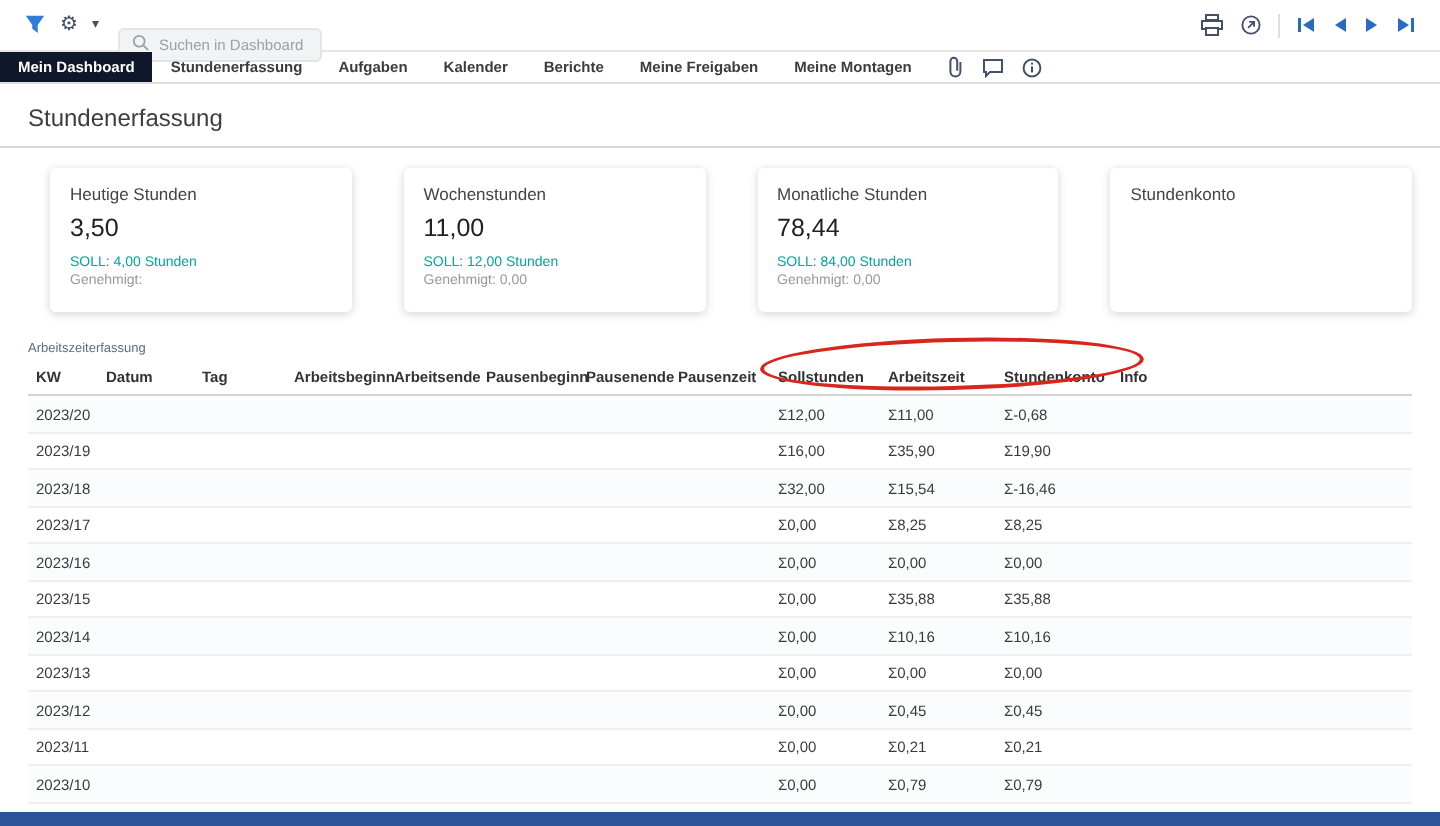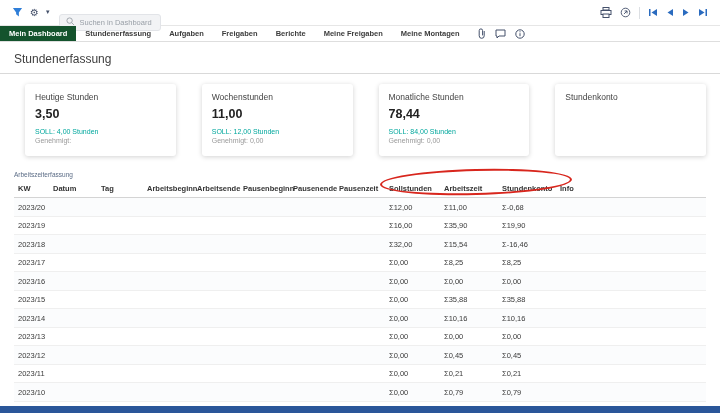--- a/index.html
+++ b/index.html
@@ -27,33 +27,33 @@
   .search input::placeholder { color:#9aa0a8; }
   .topbar-right { margin-left:auto; display:flex; align-items:center; gap:8px; }
   .vdiv { width:1px; height:12px; background:#dcdfe3; }
   
   .tabbar { height:16px; display:flex; align-items:stretch; border-bottom:1px solid #dedede; background:#fff; }
   .tabs { display:flex; align-items:stretch; }
   .tab {
     padding:0 9px; display:flex; align-items:center; font-size:7.5px; font-weight:bold;
     color:#3c3c3c; cursor:pointer; white-space:nowrap;
   }
-  .tab.active { background:#14532d; color:#fff; }
+  .tab.active { background:#0f172a; color:#fff; }
   .tabbar-icons { display:flex; align-items:center; gap:9px; padding:0 8px; }
   
   .page-title { font-size:12px; font-weight:normal; color:#3e3e3e; margin:10px 0 7px 14px; }
   .title-rule { border-top:1px solid #d9d9d9; width:100%; }
   
   .cards { display:flex; gap:26px; margin:10px 14px 0 25px; }
   .card {
     width:160px; height:72px; background:#fff; border-radius:3px;
     box-shadow:0 1px 5px rgba(0,0,0,0.18); padding:8px 10px;
   }
   .card-title { font-size:8.5px; color:#444; }
-  .card-value { font-size:12.5px; font-weight:bold; color:#222; margin-top:5px; }
+  .card-value { font-size:12.5px; font-weight:normal; color:#222; margin-top:5px; }
   .card-soll { font-size:7px; color:#00a79d; margin-top:7px; }
   .card-approved { font-size:7px; color:#999; margin-top:2px; }
   
   .table-label { font-size:6.5px; color:#5a6b85; margin:15px 0 3px 14px; }
   table { width:692px; margin:0 14px; border-collapse:collapse; table-layout:fixed; }
   th {
     text-align:left; font-size:7.5px; font-weight:bold; color:#333;
     padding:3px 4px 4px; border-bottom:1px solid #d4d4d4; cursor:pointer; white-space:nowrap;
   }
   td { font-size:7.5px; color:#3a3a3a; padding:4.5px 4px 4px; border-bottom:1px solid #efefef; white-space:nowrap; }
@@ -130,21 +130,21 @@
         </svg>
     </span>
   </div>
 </header>
 
 <nav class="tabbar">
   <div class="tabs" id="tabs">
       <div class="tab active">Mein Dashboard</div>
       <div class="tab">Stundenerfassung</div>
       <div class="tab">Aufgaben</div>
-      <div class="tab">Freigaben</div>
+      <div class="tab">Kalender</div>
       <div class="tab">Berichte</div>
       <div class="tab">Meine Freigaben</div>
       <div class="tab">Meine Montagen</div>
     </div>
   <div class="tabbar-icons">
     <span class="icon-btn">
       <svg width="9" height="11" viewBox="0 0 9 11">
           <path d="M7.2 3v4.8a2.5 2.5 0 0 1-5 0V2.6a1.7 1.7 0 0 1 3.4 0V7.4" fill="none" stroke="#44506a" stroke-width="1"></path>
         </svg>
     </span>

